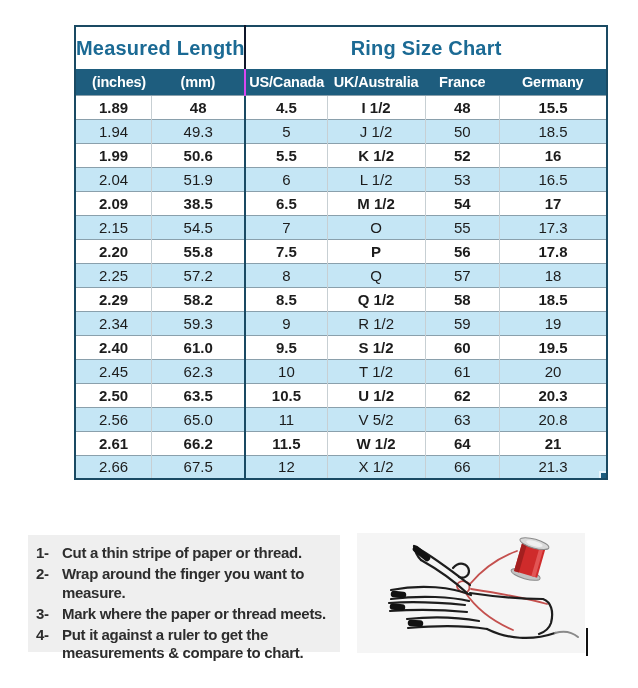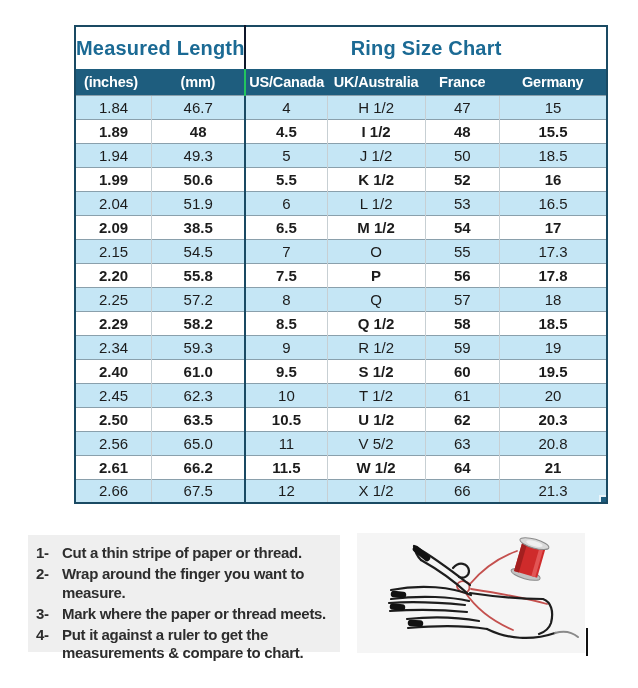--- a/index.html
+++ b/index.html
@@ -38,22 +38,22 @@
   }
   tr.group-row th.group-div { border-left: 2px solid #0f172a; }
   tr.cols-row th {
     height: 26px;
     background: #1e5d7e;
     color: #ffffff;
     font-size: 14.5px;
     font-weight: bold;
     letter-spacing: -0.2px;
   }
-  tr.cols-row th:first-child { text-align: left; padding-left: 8px; }
-  tr.cols-row th.group-div { border-left: 2px solid #22c55e; }
+  tr.cols-row th:first-child { text-align: left; padding-left: 16px; }
+  tr.cols-row th.group-div { border-left: 2px solid #d946ef; }
   tbody td {
     height: 24px;
     font-size: 15px;
     color: #1c1c1c;
     border-top: 1px solid #8aa0ac;
     border-left: 1px solid rgba(130,148,158,0.45);
   }
   tbody td:first-child { border-left: none; }
   tbody td.group-div { border-left: 2px solid #1a4a63; }
   tbody tr.alt td { background: #c5e6f5; }
@@ -120,28 +120,20 @@
         <tr class="cols-row">
           <th>(inches)</th>
           <th>(mm)</th>
           <th class="group-div">US/Canada</th>
           <th>UK/Australia</th>
           <th>France</th>
           <th>Germany</th>
         </tr>
       </thead>
       <tbody>
-          <tr class="alt">
-            <td>1.84</td>
-            <td>46.7</td>
-            <td class="group-div">4</td>
-            <td>H 1/2</td>
-            <td>47</td>
-            <td>15</td>
-          </tr>
           <tr>
             <td>1.89</td>
             <td>48</td>
             <td class="group-div">4.5</td>
             <td>I 1/2</td>
             <td>48</td>
             <td>15.5</td>
           </tr>
           <tr class="alt">
             <td>1.94</td>

